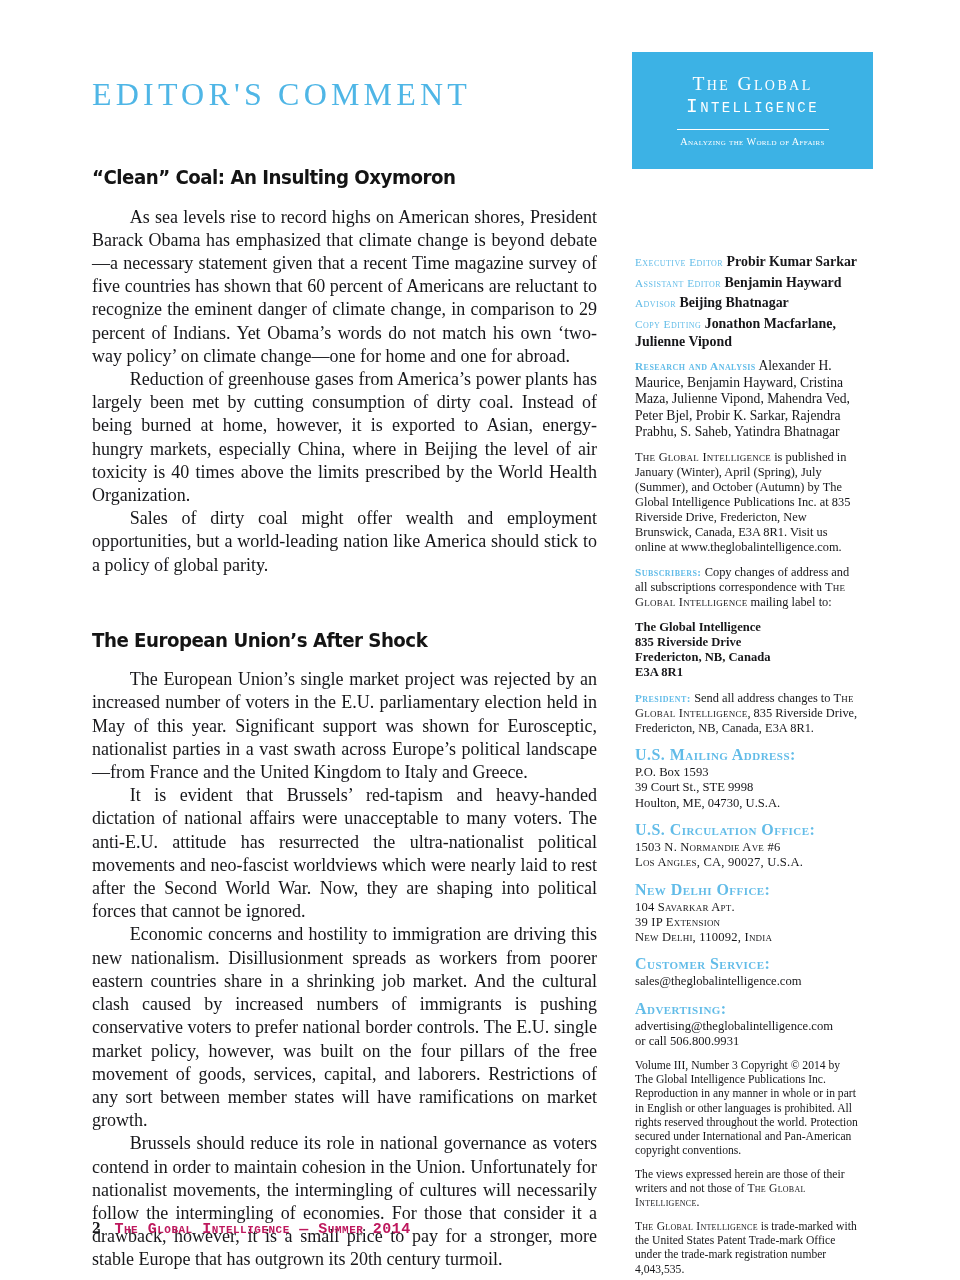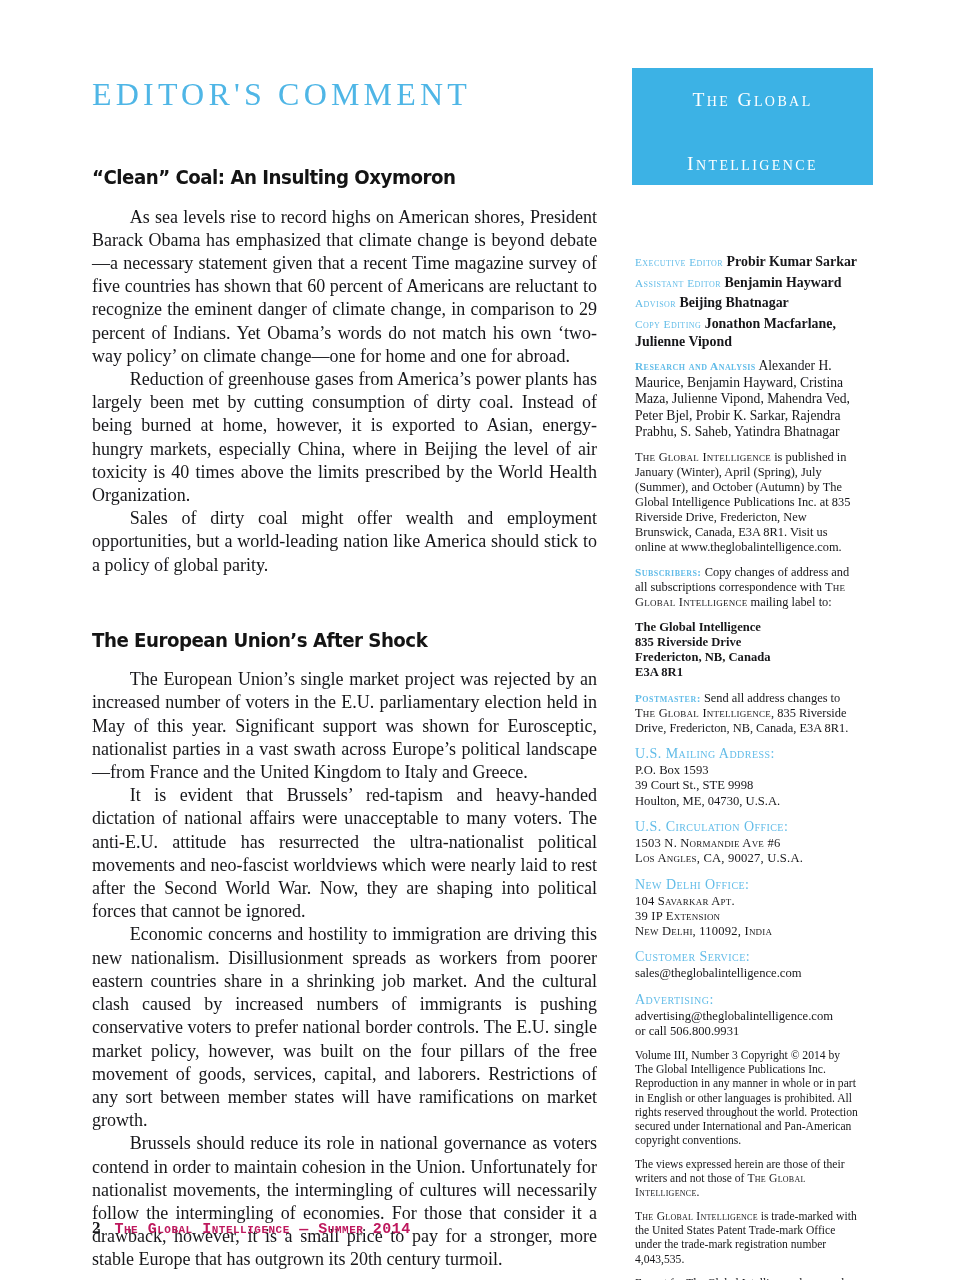--- a/index.html
+++ b/index.html
@@ -19,45 +19,44 @@
   
   .page {
     position: absolute;
     inset: 0;
   }
 
   
   .logo-box {
     position: absolute;
     left: 632px;
-    top: 68px;
+    top: 52px;
     width: 241px;
     height: 117px;
     background: #3cb2e5;
     color: #ffffff;
     text-align: center;
     box-sizing: border-box;
     padding-top: 20px;
   }
   .logo-line1 {
     font-family: "Liberation Serif", serif;
     font-size: 19.5px;
     letter-spacing: 2.4px;
     font-variant: small-caps;
     line-height: 1.22;
     white-space: nowrap;
   }
   .logo-line2 {
-    font-family: Liberation Serif, serif;
+    font-family: Liberation Mono, monospace;
     font-size: 19.5px;
     letter-spacing: 2.4px;
     font-variant: small-caps;
     line-height: 1.22;
     white-space: nowrap;
-    margin-top: 40px;
   }
   .logo-rule {
     width: 152px;
     height: 1px;
     background: #ffffff;
     margin: 9px auto 6px auto;
   }
   .logo-tag {
     font-family: "Liberation Serif", serif;
     font-size: 10.2px;
@@ -187,22 +186,22 @@
   }
   .sb-addr-bold {
     font-size: 12.6px;
     line-height: 15.2px;
     font-weight: bold;
     margin: 0 0 11px 0;
   }
   .sb-heading {
     color: #62bce8;
     font-variant: small-caps;
-    font-weight: normal;
-    font-size: 14px;
+    font-weight: bold;
+    font-size: 16px;
     letter-spacing: 0.45px;
     margin-bottom: 1px;
   }
   .sb-addr {
     font-size: 12.6px;
     line-height: 15.3px;
     margin: 0 0 10px 0;
   }
   .sb-addr.sc { font-variant: small-caps; letter-spacing: 0.2px; }
   .sb-legal {
@@ -282,21 +281,21 @@
     <p class="sb-para">
       <span class="sb-label">Subscribers:</span><span> Copy changes of address and all subscriptions correspondence with </span><span class="smallcaps">The Global Intelligence</span><span> mailing label to:</span>
     </p>
 
     <p class="sb-addr-bold" style="white-space: pre-line;">The Global Intelligence
 835 Riverside Drive
 Fredericton, NB, Canada
 E3A 8R1</p>
 
     <p class="sb-para">
-      <span class="sb-label">Postmaster:</span><span> Send all address changes to </span><span class="smallcaps">The Global Intelligence</span><span>, 835 Riverside Drive, Fredericton, NB, Canada, E3A 8R1.</span>
+      <span class="sb-label">President:</span><span> Send all address changes to </span><span class="smallcaps">The Global Intelligence</span><span>, 835 Riverside Drive, Fredericton, NB, Canada, E3A 8R1.</span>
     </p>
 
     <div>
       <div class="sb-heading">U.S. Mailing Address:</div>
       <p class="sb-addr" style="white-space: pre-line;">P.O. Box 1593
 39 Court St., STE 9998
 Houlton, ME, 04730, U.S.A.</p>
     </div>
 
     <div>

